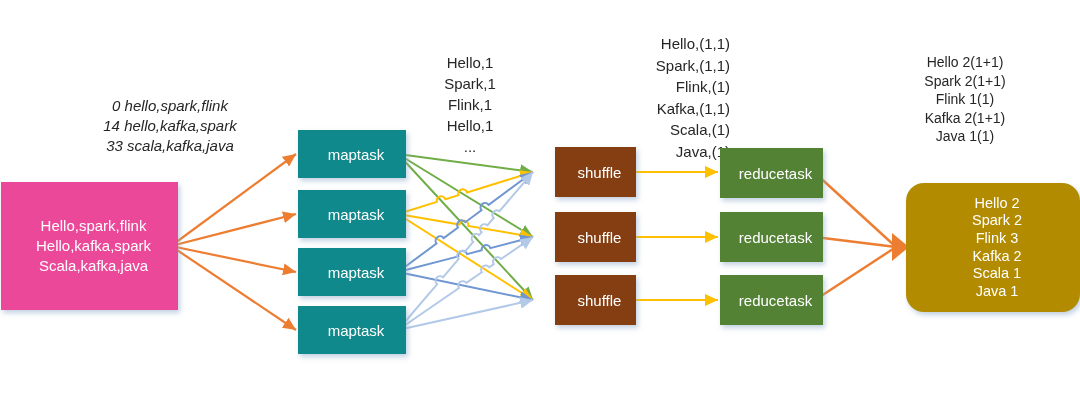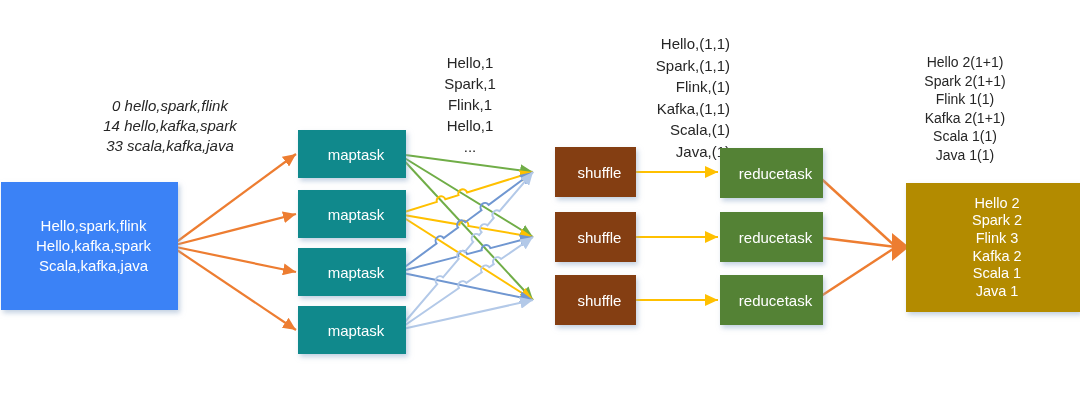--- a/index.html
+++ b/index.html
@@ -89,25 +89,24 @@
       <div>Flink,(1)</div>
       <div>Kafka,(1,1)</div>
       <div>Scala,(1)</div>
       <div>Java,(1)</div>
     </div>
   <div class="annot annot-result" style="color: rgb(38, 38, 38);">
       <div>Hello 2(1+1)</div>
       <div>Spark 2(1+1)</div>
       <div>Flink 1(1)</div>
       <div>Kafka 2(1+1)</div>
-      <div>Scala 1(1)</div>
       <div>Java 1(1)</div>
     </div>
 
-  <div class="box box-input" style="background: #3b82f6; color: rgb(255, 255, 255);">
+  <div class="box box-input" style="background: #ec4899; color: rgb(255, 255, 255);">
       <div>Hello,spark,flink</div>
       <div>Hello,kafka,spark</div>
       <div>Scala,kafka,java</div>
     </div>
 
   <div class="box box-map m1" style="background: rgb(16, 137, 140); color: rgb(255, 255, 255);">
     <span class="box-label">maptask</span>
   </div>
   <div class="box box-map m2" style="background: rgb(16, 137, 140); color: rgb(255, 255, 255);">
     <span class="box-label">maptask</span>
@@ -132,21 +131,21 @@
   <div class="box box-reduce r1" style="background: rgb(84, 130, 53); color: rgb(255, 255, 255);">
     <span class="box-label">reducetask</span>
   </div>
   <div class="box box-reduce r2" style="background: rgb(84, 130, 53); color: rgb(255, 255, 255);">
     <span class="box-label">reducetask</span>
   </div>
   <div class="box box-reduce r3" style="background: rgb(84, 130, 53); color: rgb(255, 255, 255);">
     <span class="box-label">reducetask</span>
   </div>
 
-  <div class="box box-result" style="background: rgb(179, 139, 0); color: rgb(255, 255, 255);">
+  <div class="box box-result" style="background: rgb(179, 139, 0); color: rgb(255, 255, 255); border-radius: 18px;">
       <div>Hello 2</div>
       <div>Spark 2</div>
       <div>Flink 3</div>
       <div>Kafka 2</div>
       <div>Scala 1</div>
       <div>Java 1</div>
     </div>
 </div>
 
 </body></html>

